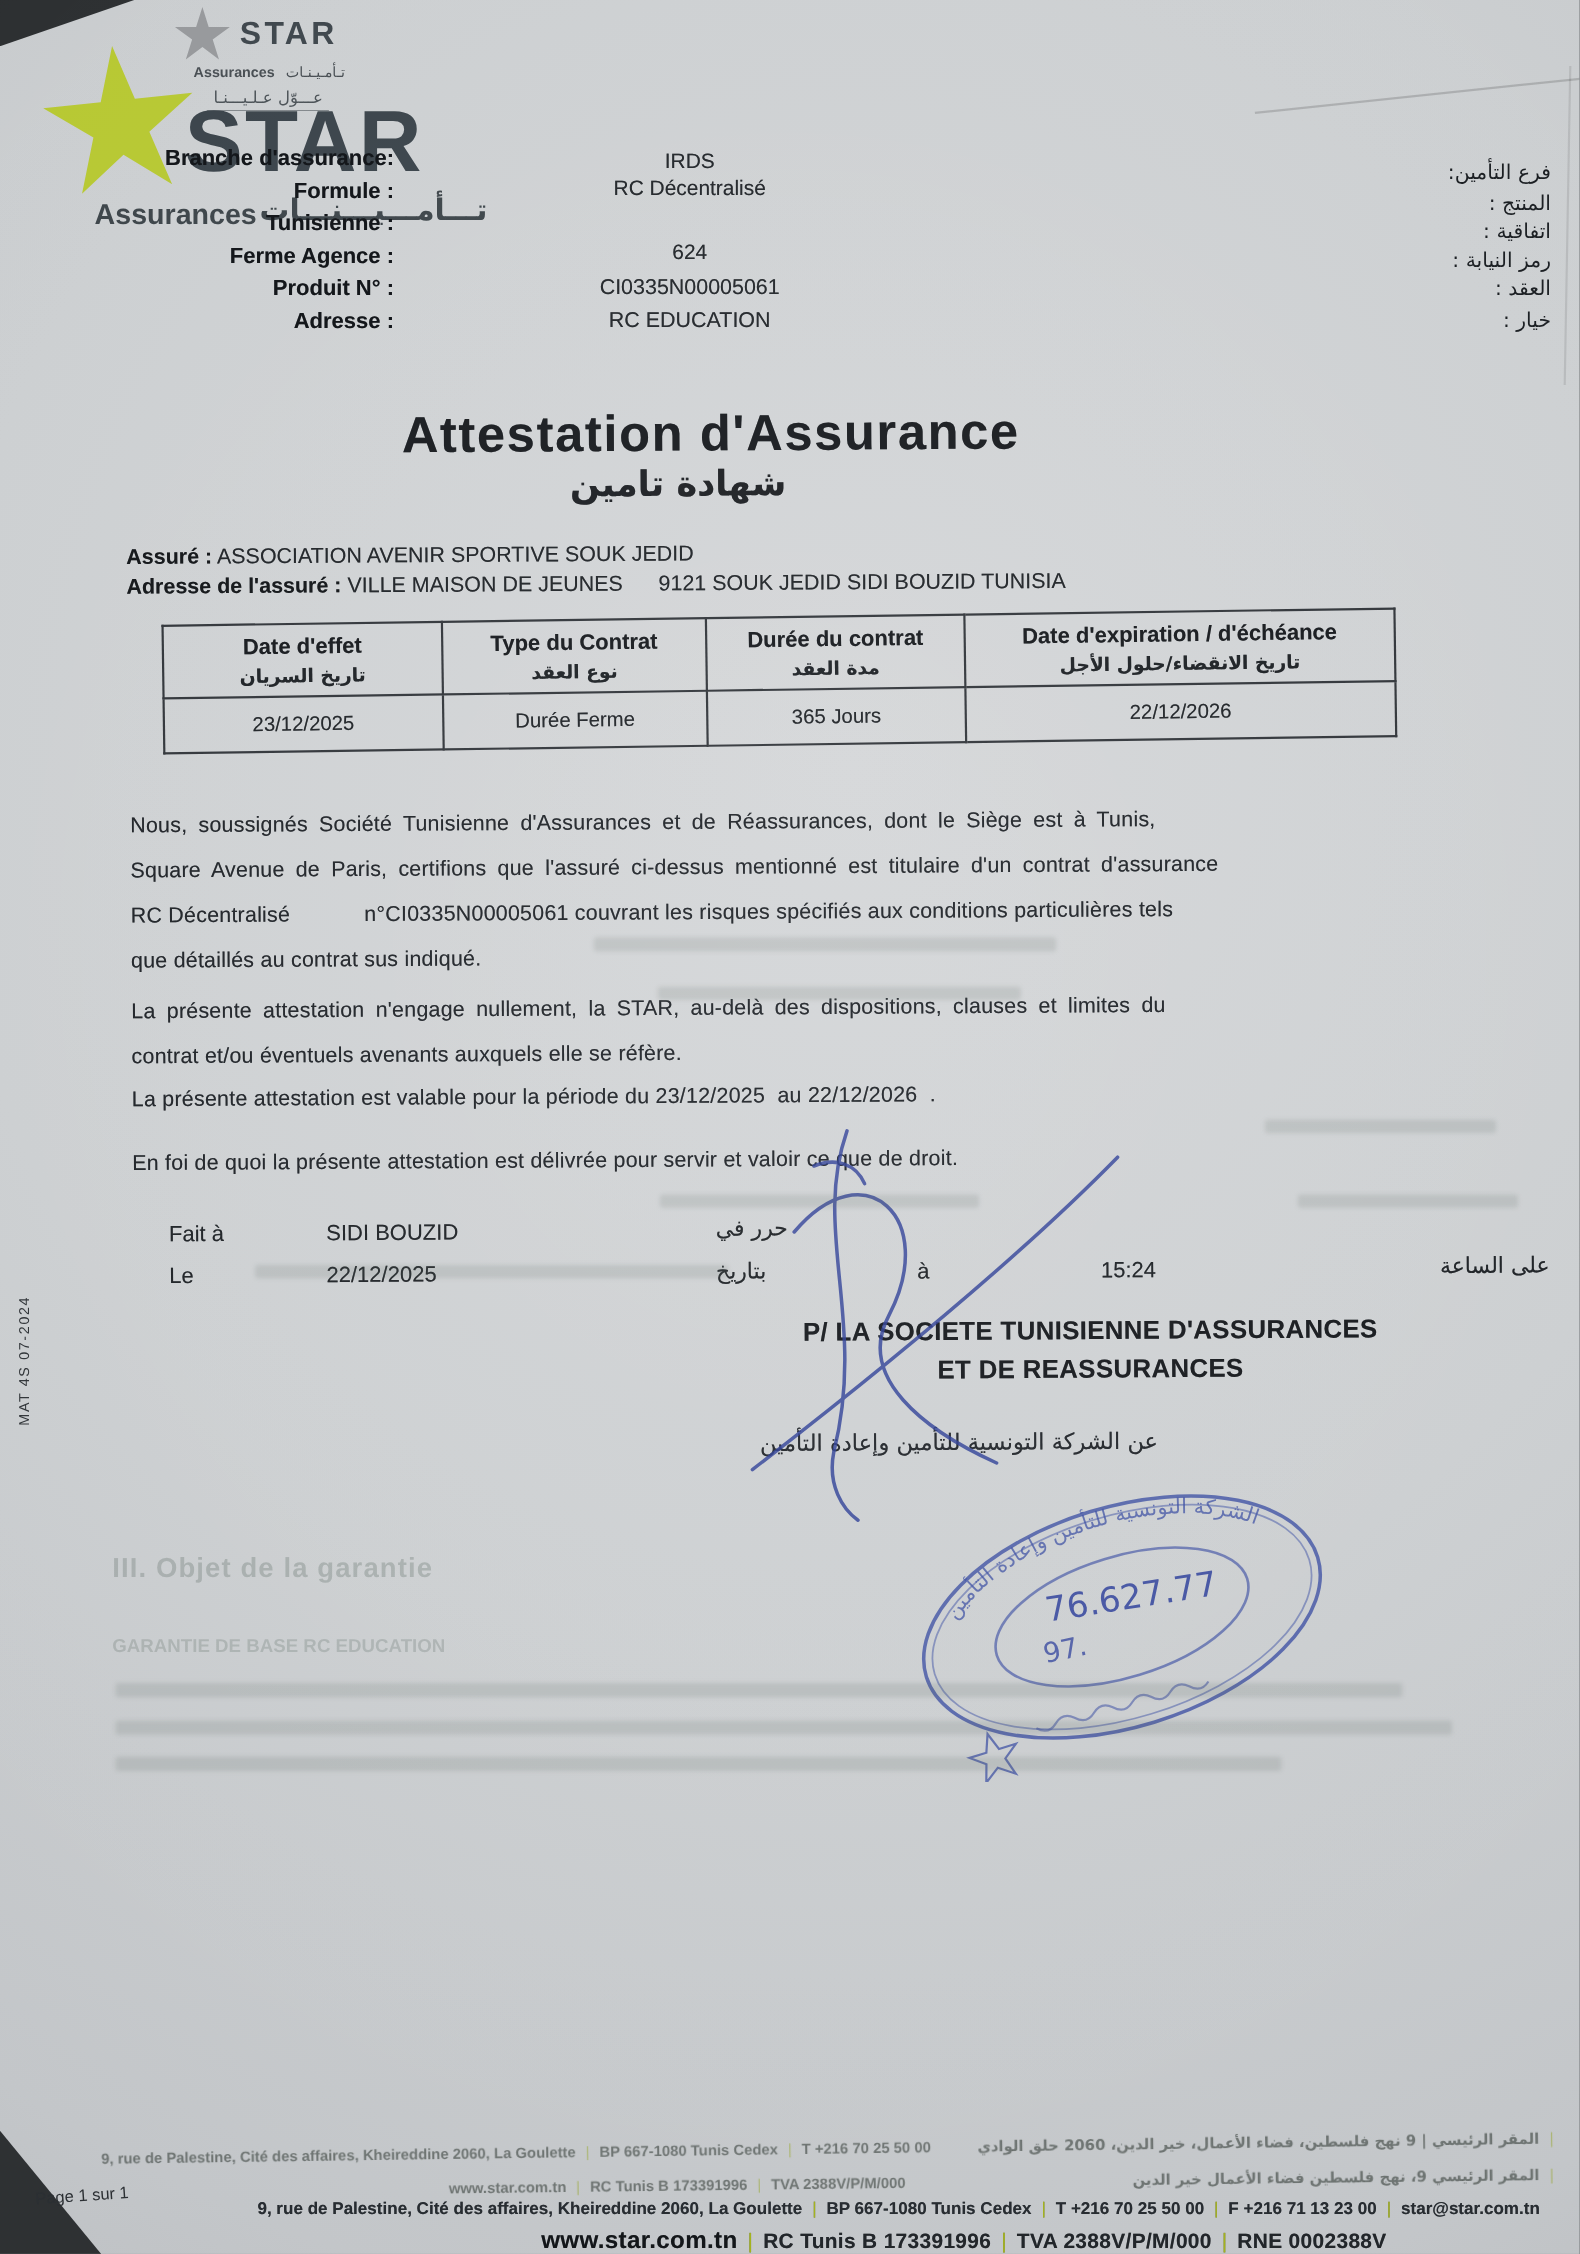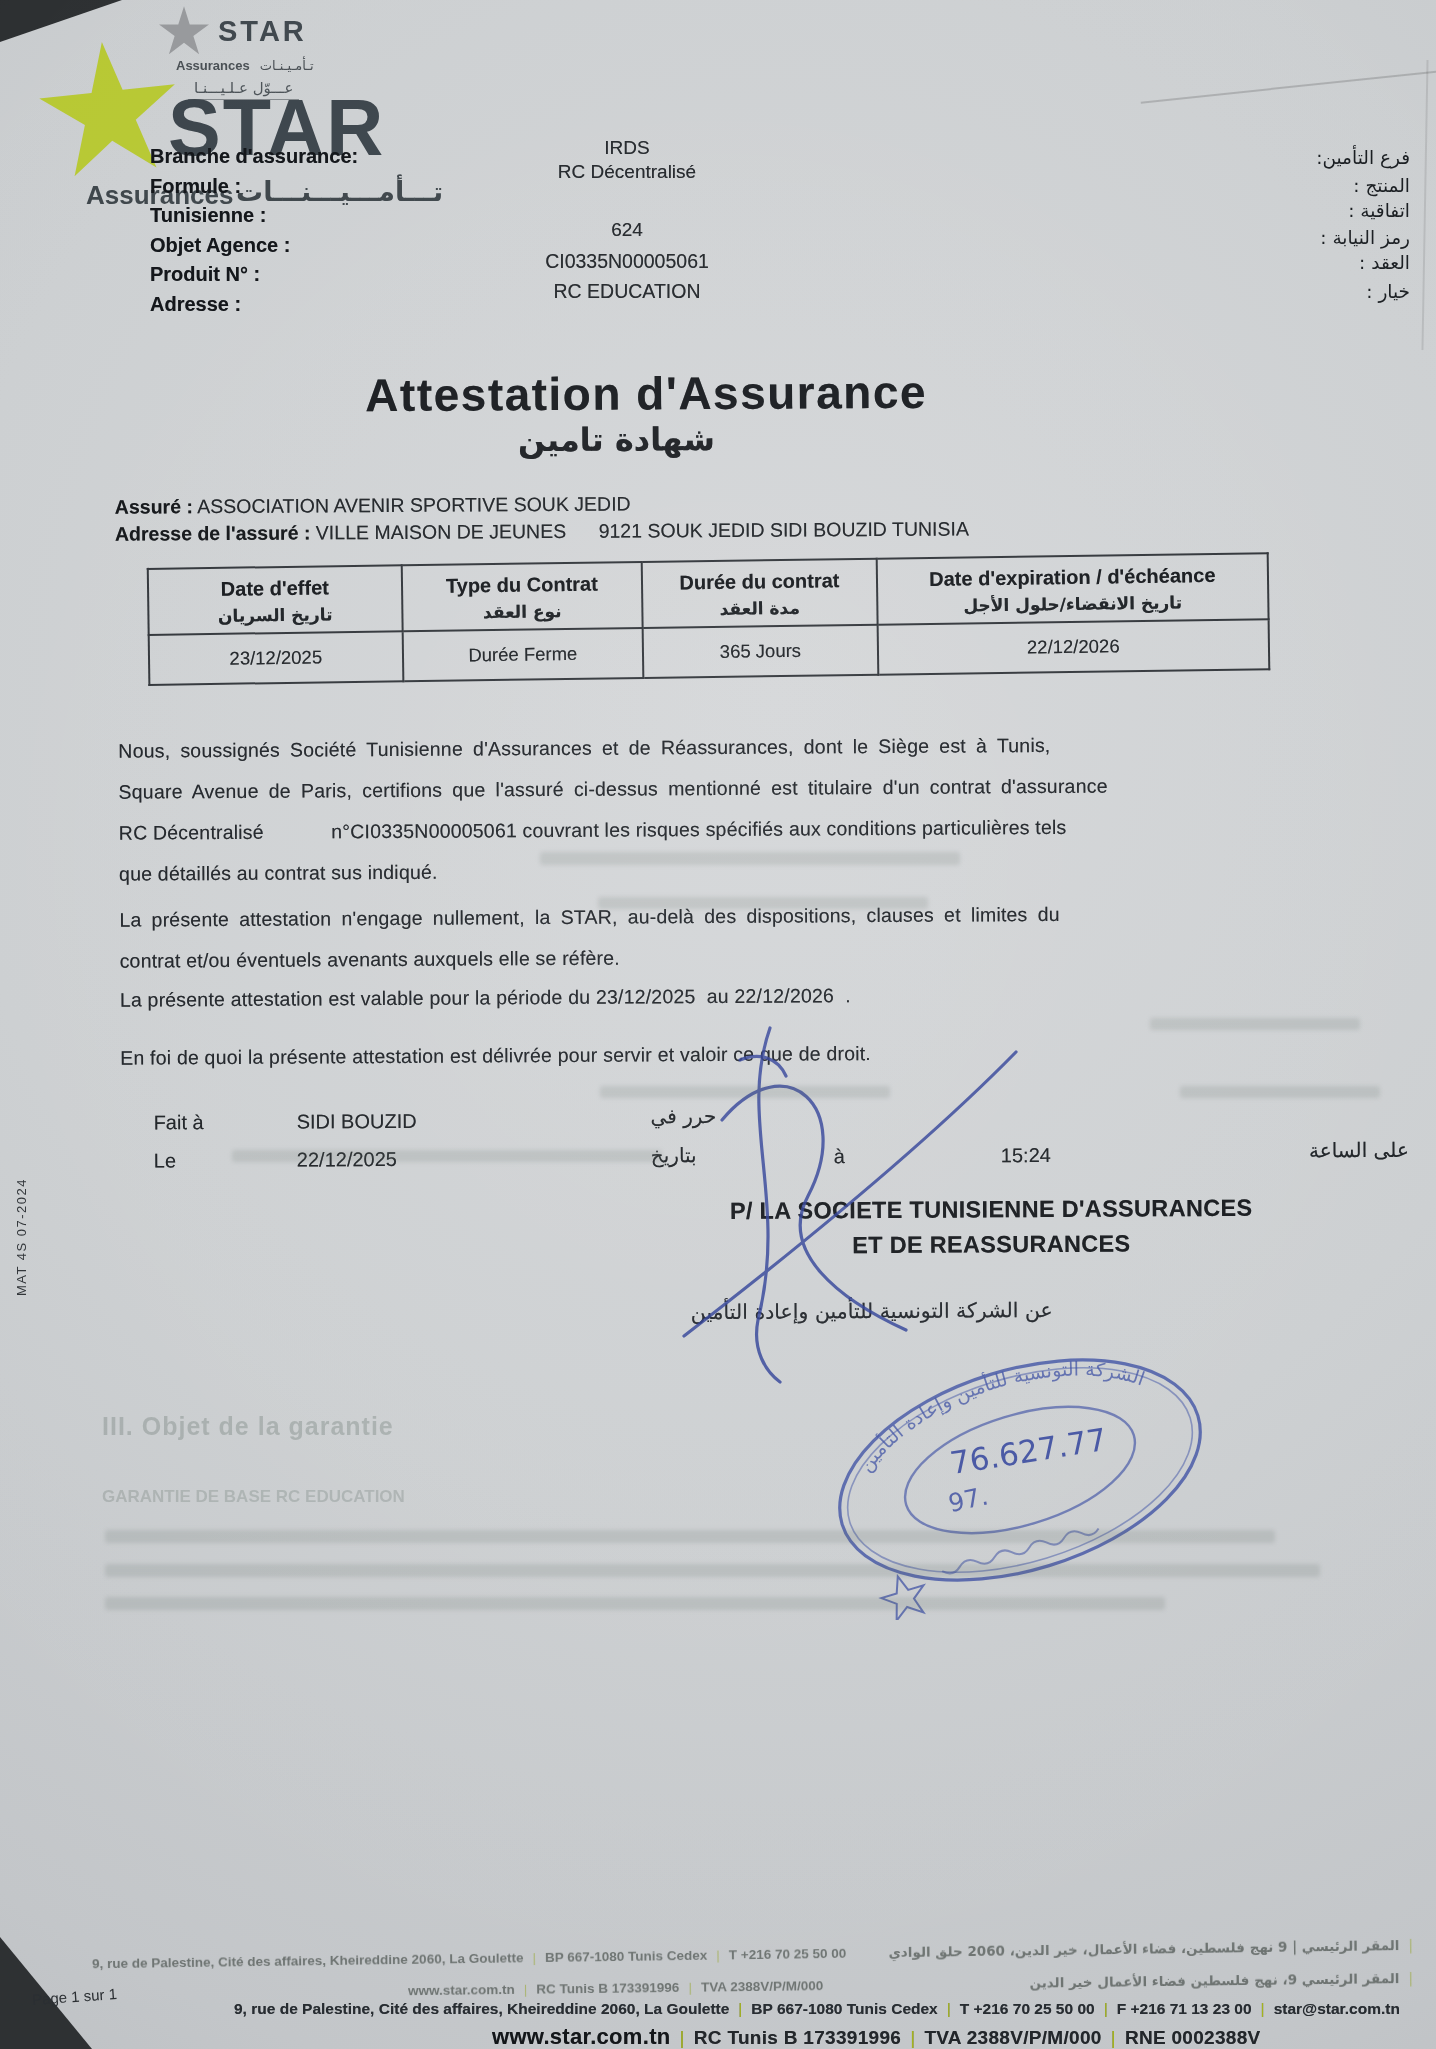--- a/index.html
+++ b/index.html
@@ -100,25 +100,25 @@
     <div class="ar" style="margin:6px 0 0 30px;font-size:15px;color:#4a5156;border-bottom:1px solid rgba(70,76,82,.55);display:inline-block;padding:0 6px 2px 6px;">عـــوّل عـلـيـــنـا</div>
   </div>
 
   <svg class="abs" style="left:38px;top:40px;" width="142" height="138" viewBox="0 0 100 95">
     <polygon points="50,0 61,35 98,35 68,57 79,92 50,70 21,92 32,57 2,35 39,35" fill="#b7c832" transform="rotate(-6 50 48)"></polygon>
   </svg>
   <div class="abs brand-big" style="left:168px;top:82px;">STAR</div>
   <div class="abs" style="left:86px;top:180px;font-size:26px;font-weight:bold;color:#3c4449;">Assurances</div>
   <div class="abs ar" style="left:236px;top:176px;font-size:27px;font-weight:bold;color:#3c4449;">تـــأمـــيـــنـــات</div>
 
-  <div class="abs lbl-col soft" style="left:150px;top:142px;z-index:3;">
+  <div class="abs lbl-col soft" style="left:150px;top:130px;z-index:3;text-align:right;">
     <div>Branche d'assurance:</div>
     <div>Formule :</div>
     <div>Tunisienne :</div>
-    <div>Objet Agence :</div>
+    <div>Ferme Agence :</div>
     <div>Produit N° :</div>
     <div>Adresse :</div>
   </div>
 
   <div class="abs ctr-val soft" style="left:447px;top:137px;">IRDS</div>
   <div class="abs ctr-val soft" style="left:447px;top:161px;">RC Décentralisé</div>
   <div class="abs ctr-val soft" style="left:447px;top:219px;">624</div>
   <div class="abs ctr-val soft" style="left:447px;top:250px;font-size:19.5px;">CI0335N00005061</div>
   <div class="abs ctr-val soft" style="left:447px;top:280px;font-size:19.5px;">RC EDUCATION</div>
 

